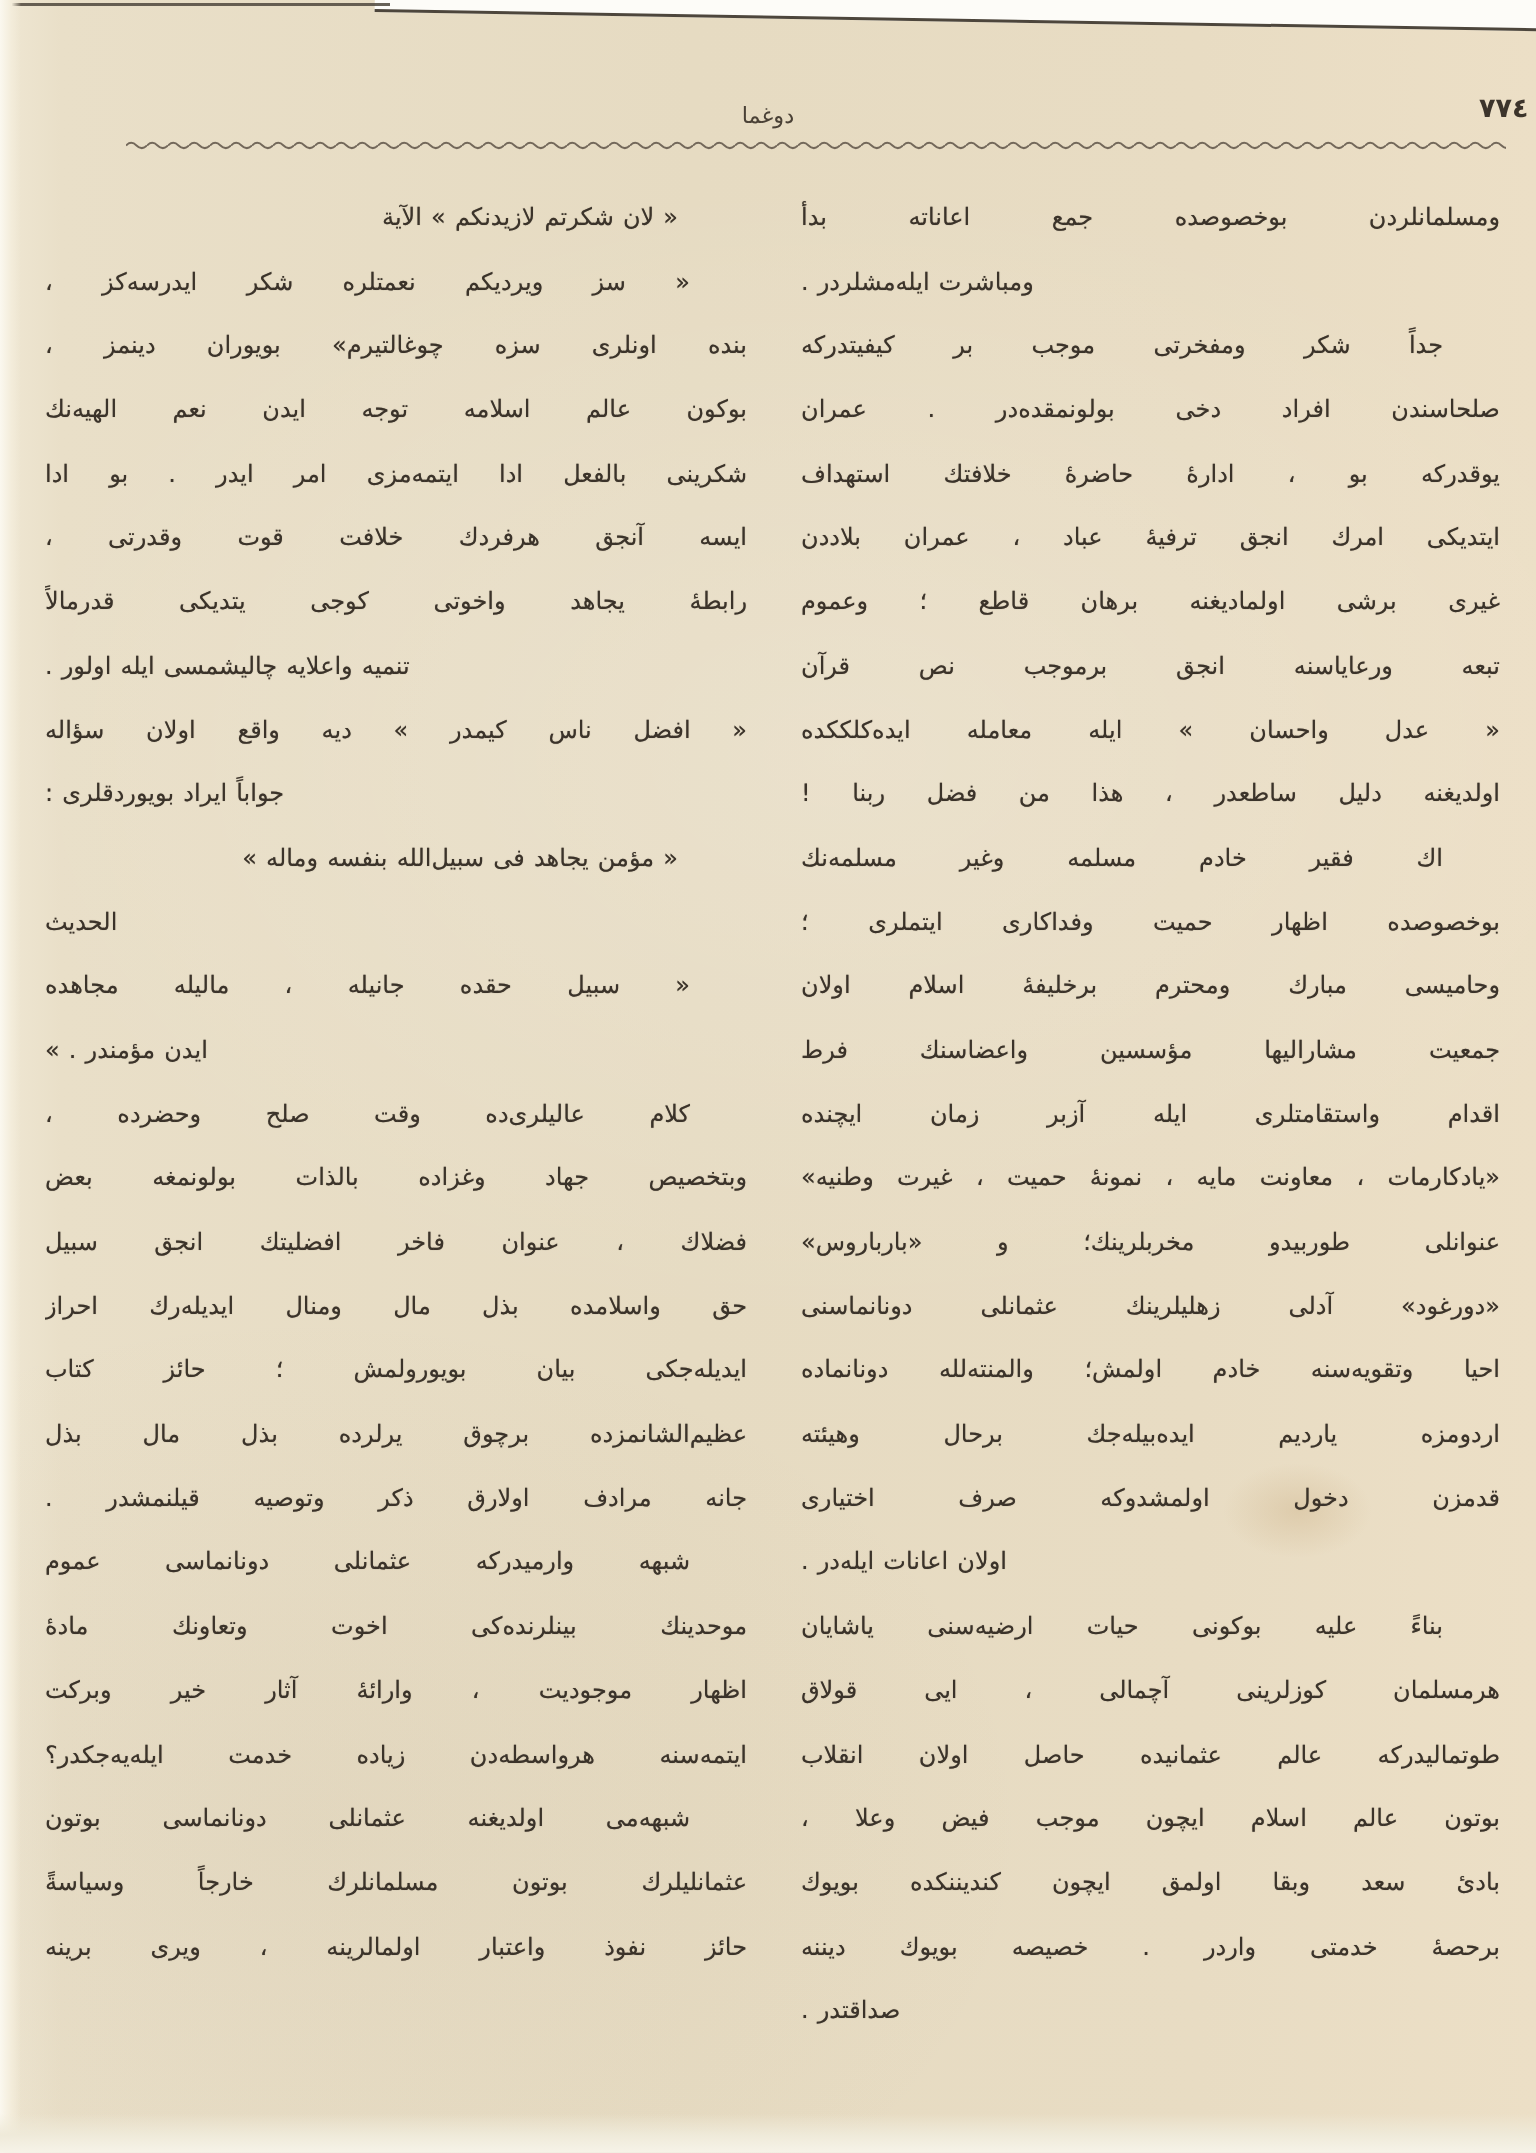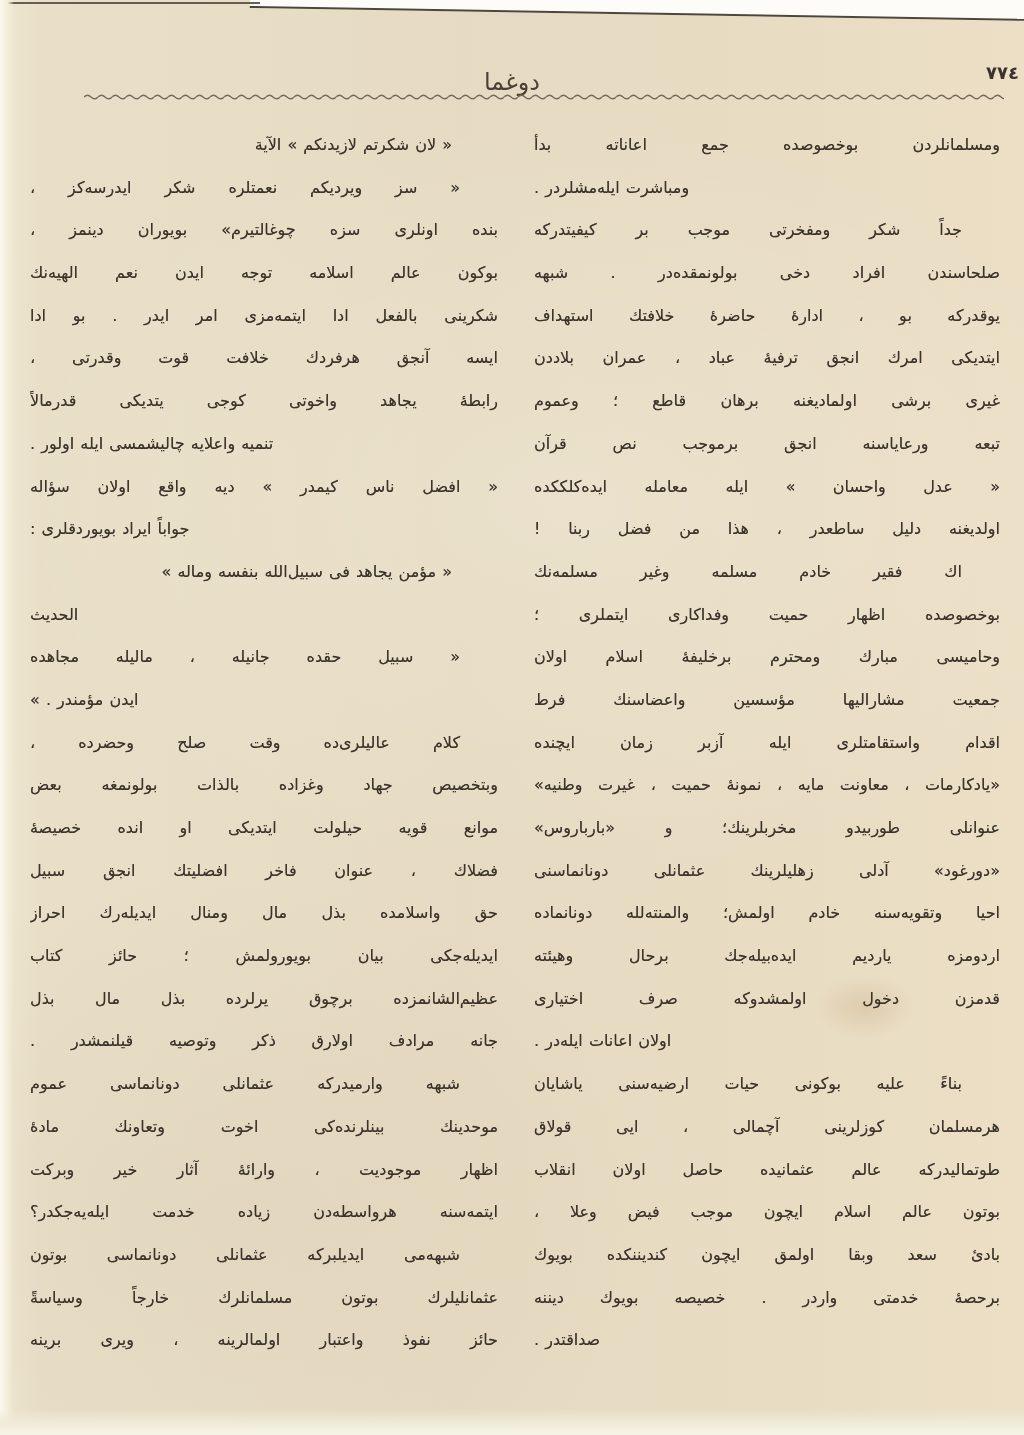--- a/index.html
+++ b/index.html
@@ -31,21 +31,21 @@
     position:absolute;left:815px;top:975px;width:100px;height:64px;border-radius:50%;
     background:radial-gradient(ellipse at center, rgba(203,175,132,0.38), rgba(203,175,132,0) 70%);
   }
   
   .pgnum{
     position:absolute;left:942px;top:62px;width:60px;font-size:18px;font-weight:bold;
     color:#3c342b;text-align:left;direction:ltr;letter-spacing:1px;margin-left:44px;
   }
   .running-title{
     position:absolute;left:0;top:68px;width:1024px;text-align:center;
-    font-size:24px;color:#4a4136;
+    font-size:15px;color:#4a4136;
   }
   .wavy{position:absolute;left:84px;top:92px;}
   
   .col{position:absolute;top:124px;direction:rtl;}
   .col-right{left:534px;width:466px;}
   .col-left{left:30px;width:468px;}
   .line{
     height:42.7px;line-height:42.7px;overflow:hidden;
     font-size:16px;color:#3b332a;
     text-align:justify;text-align-last:justify;
@@ -76,21 +76,21 @@
         <path d="M0 5 Q 3.5 1.5 7 5 T 14 5" fill="none" stroke="#73685a" stroke-width="1.3"></path>
       </pattern>
     </defs>
     <rect width="920" height="10" fill="url(#wv)"></rect>
   </svg>
 
   <div class="col col-right" id="col-right">
       <div class="line j">ومسلمانلردن بوخصوصده جمع اعاناته بدأ</div>
       <div class="line end">ومباشرت ايله‌مشلردر .</div>
       <div class="line first">جداً شكر ومفخرتى موجب بر كيفيتدركه</div>
-      <div class="line j">صلحاسندن افراد دخى بولونمقده‌در . شبهه</div>
+      <div class="line j">صلحاسندن افراد دخى بولونمقده‌در . عمران</div>
       <div class="line j">يوقدركه بو ، ادارهٔ حاضرهٔ خلافتك استهداف</div>
       <div class="line j">ايتديكى امرك انجق ترفيهٔ عباد ، عمران بلاددن</div>
       <div class="line j">غيرى برشى اولماديغنه برهان قاطع ؛ وعموم</div>
       <div class="line j">تبعه ورعاياسنه انجق برموجب نص قرآن</div>
       <div class="line j">« عدل واحسان » ايله معامله ايده‌كلككده</div>
       <div class="line j">اولديغنه دليل ساطعدر ، هذا من فضل ربنا !</div>
       <div class="line first">اك فقير خادم مسلمه وغير مسلمه‌نك</div>
       <div class="line j">بوخصوصده اظهار حميت وفداكارى ايتملرى ؛</div>
       <div class="line j">وحاميسى مبارك ومحترم برخليفهٔ اسلام اولان</div>
       <div class="line j">جمعيت مشاراليها مؤسسين واعضاسنك فرط</div>
@@ -120,28 +120,27 @@
       <div class="line j">رابطهٔ يجاهد واخوتى كوجى يتديكى قدرمالاً</div>
       <div class="line end">تنميه واعلايه چاليشمسى ايله اولور .</div>
       <div class="line j">« افضل ناس كيمدر » ديه واقع اولان سؤاله</div>
       <div class="line end">جواباً ايراد بويوردقلرى :</div>
       <div class="line fr">« مؤمن يجاهد فى سبيل‌الله بنفسه وماله »</div>
       <div class="line end">الحديث</div>
       <div class="line first">« سبيل حقده جانيله ، ماليله مجاهده</div>
       <div class="line end">ايدن مؤمندر . »</div>
       <div class="line first">كلام عاليلرى‌ده وقت صلح وحضرده ،</div>
       <div class="line j">وبتخصيص جهاد وغزاده بالذات بولونمغه بعض</div>
-      <div class="line j">موانع قويه حيلولت ايتديكى او انده خصيصهٔ</div>
       <div class="line j">فضلاك ، عنوان فاخر افضليتك انجق سبيل</div>
       <div class="line j">حق واسلامده بذل مال ومنال ايديله‌رك احراز</div>
       <div class="line j">ايديله‌جكى بيان بويورولمش ؛ حائز كتاب</div>
       <div class="line j">عظيم‌الشانمزده برچوق يرلرده بذل مال بذل</div>
       <div class="line j">جانه مرادف اولارق ذكر وتوصيه قيلنمشدر .</div>
       <div class="line first">شبهه وارميدركه عثمانلى دونانماسى عموم</div>
       <div class="line j">موحدينك بينلرنده‌كى اخوت وتعاونك مادهٔ</div>
       <div class="line j">اظهار موجوديت ، وارائهٔ آثار خير وبركت</div>
       <div class="line j">ايتمه‌سنه هرواسطه‌دن زياده خدمت ايله‌يه‌جكدر؟</div>
-      <div class="line first">شبهه‌مى ايديلبركه عثمانلى دونانماسى بوتون</div>
+      <div class="line first">شبهه‌مى اولديغنه عثمانلى دونانماسى بوتون</div>
       <div class="line j">عثمانليلرك بوتون مسلمانلرك خارجاً وسياسةً</div>
       <div class="line j">حائز نفوذ واعتبار اولمالرينه ، ويرى برينه</div>
     </div>
 
 </div>
 
 </body></html>

